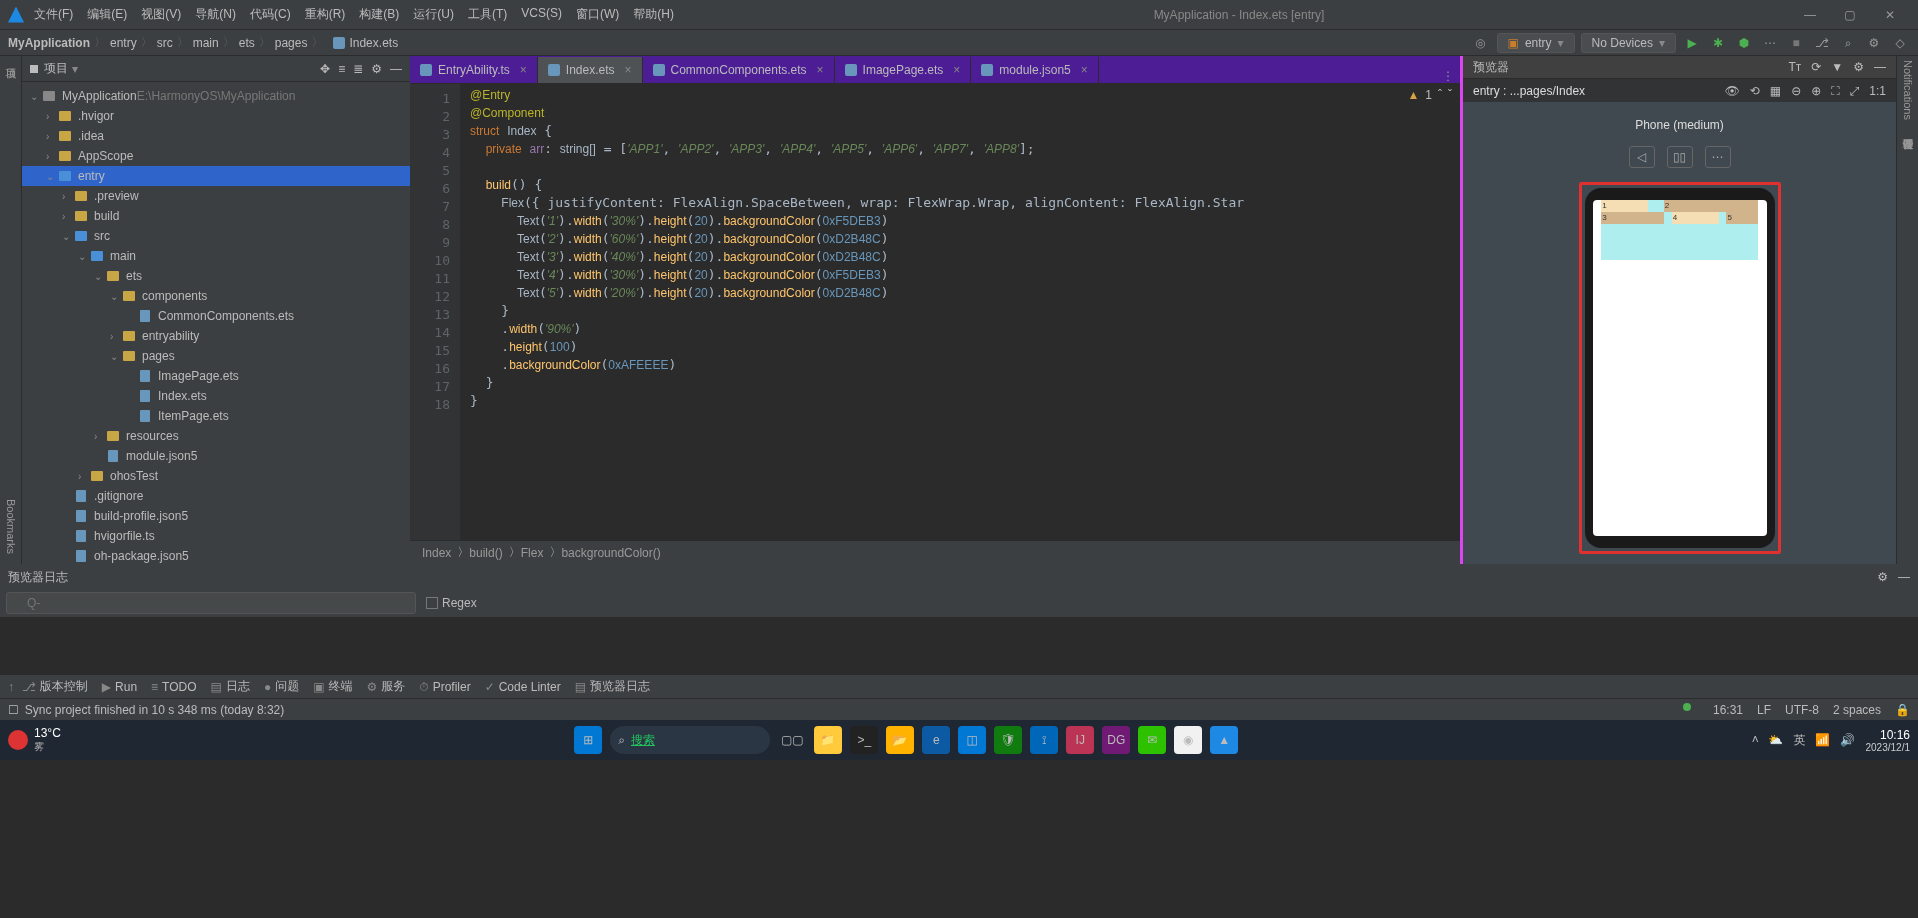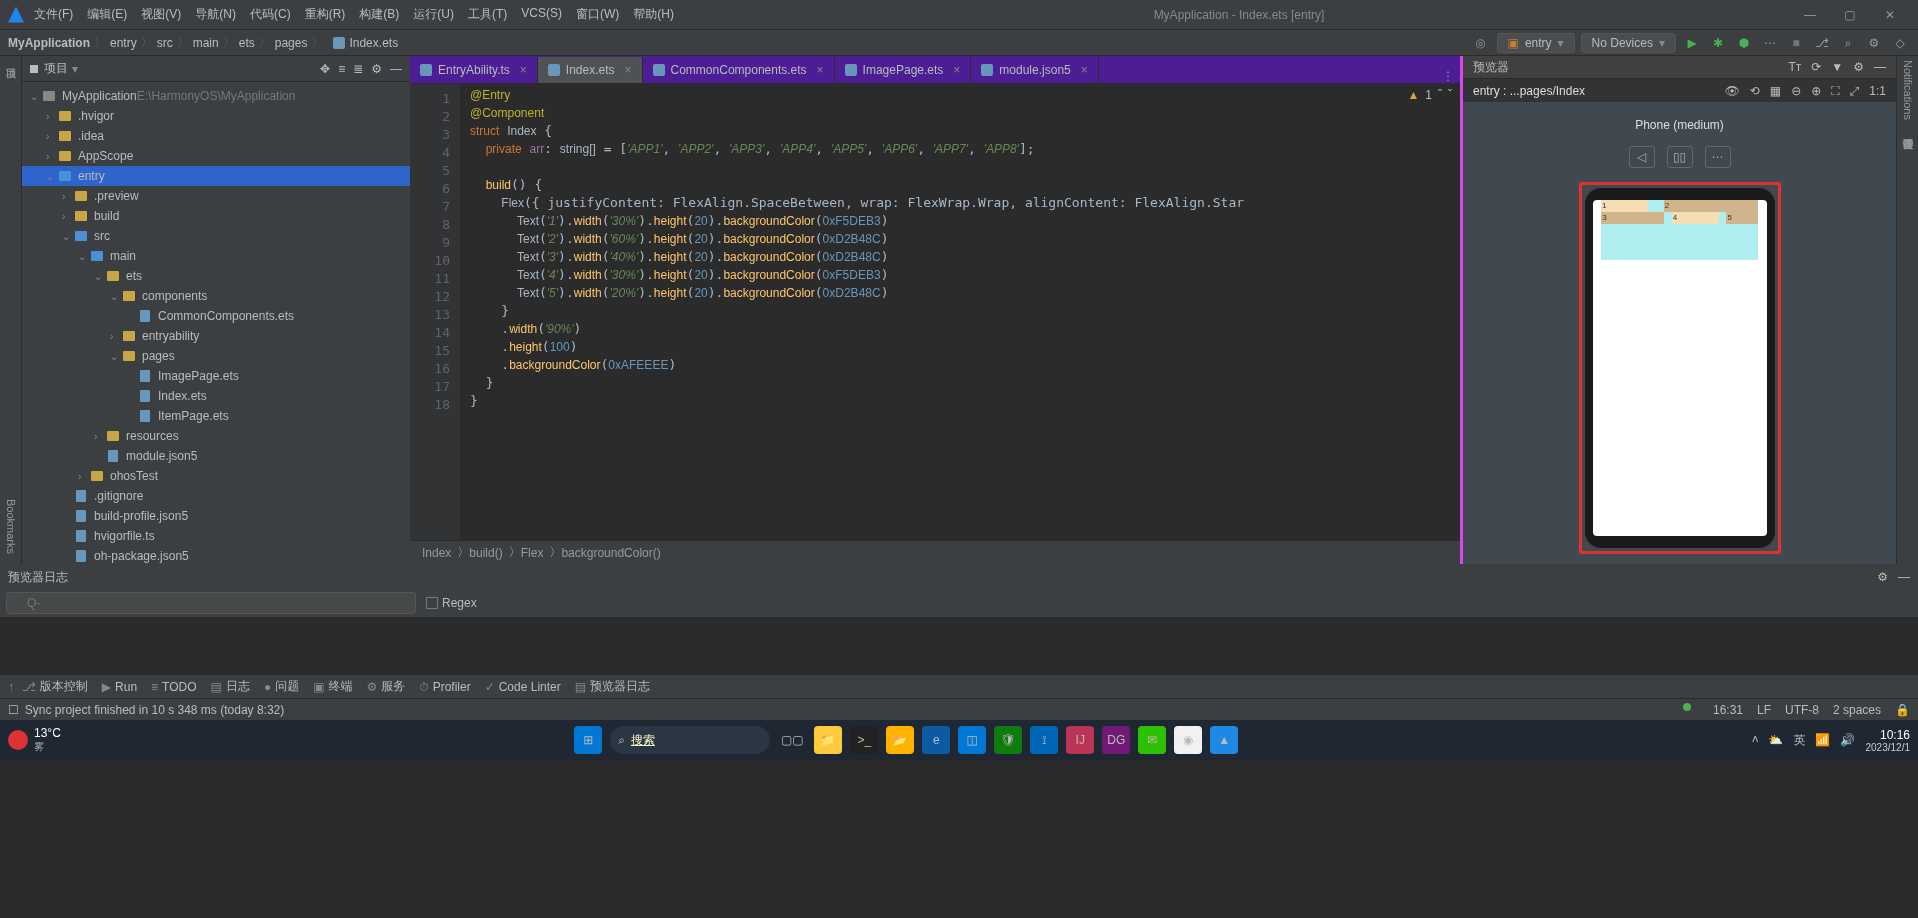--- a/index.html
+++ b/index.html
@@ -549,21 +549,21 @@
     <span style="width:20px;height:20px;border-radius:50%;background:#d33;display:inline-block;"></span>
     <div>
       <div style="color:#fff;">13°C</div>
       <div style="color:#aaa;font-size:10px;">雾</div>
     </div>
   </div>
   <div class="apps">
     <div class="app" style="background:#0078d4;">⊞</div>
     <div class="app" style="background:#2b3644;width:160px;justify-content:flex-start;padding:0 8px;gap:6px;border-radius:14px;">
       <span>⌕</span>
-      <span style="color:#fef9c3;text-decoration:underline;">搜索</span>
+      <span style="color:#22c55e;text-decoration:underline;">搜索</span>
     </div>
     <div class="app">▢▢</div>
     <div class="app" style="background:#ffcb3d;">📁</div>
     <div class="app" style="background:#222;">&gt;_</div>
     <div class="app" style="background:#ffb300;">📂</div>
     <div class="app" style="background:#0c59a4;">e</div>
     <div class="app" style="background:#0078d4;">◫</div>
     <div class="app" style="background:#107c10;">🛡</div>
     <div class="app" style="background:#0066b8;">⟟</div>
     <div class="app" style="background:#bb3355;">IJ</div>

